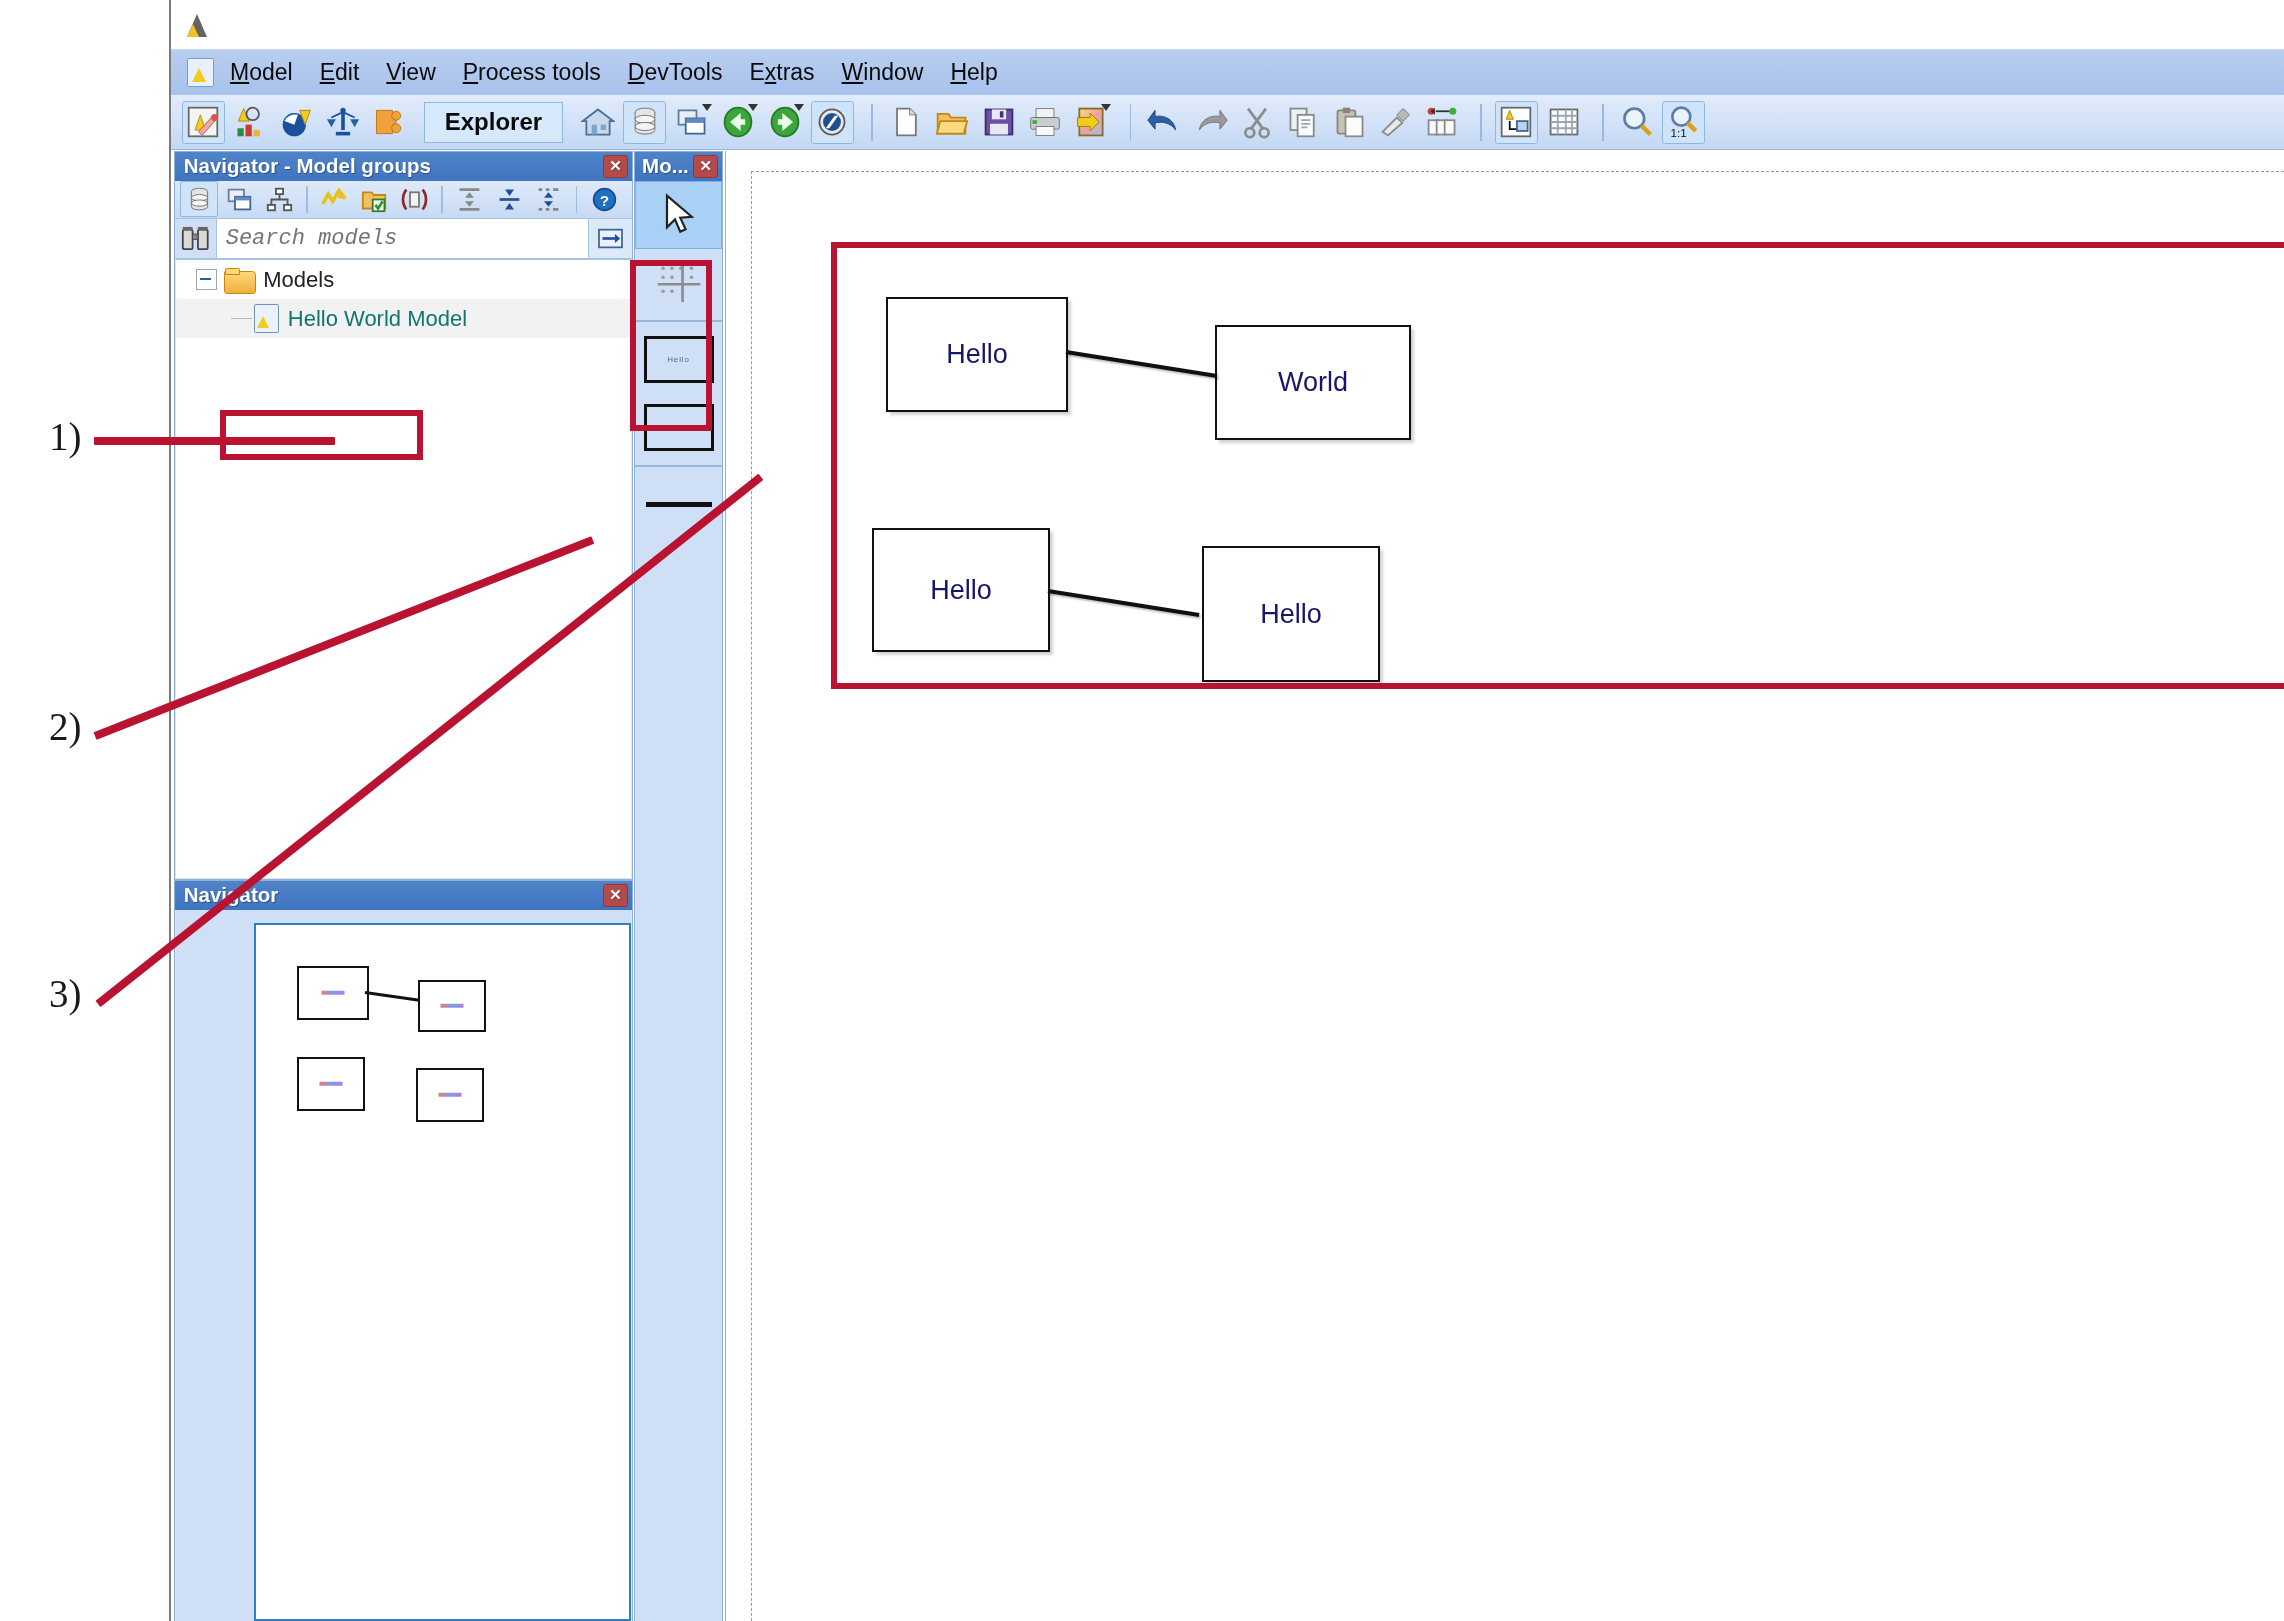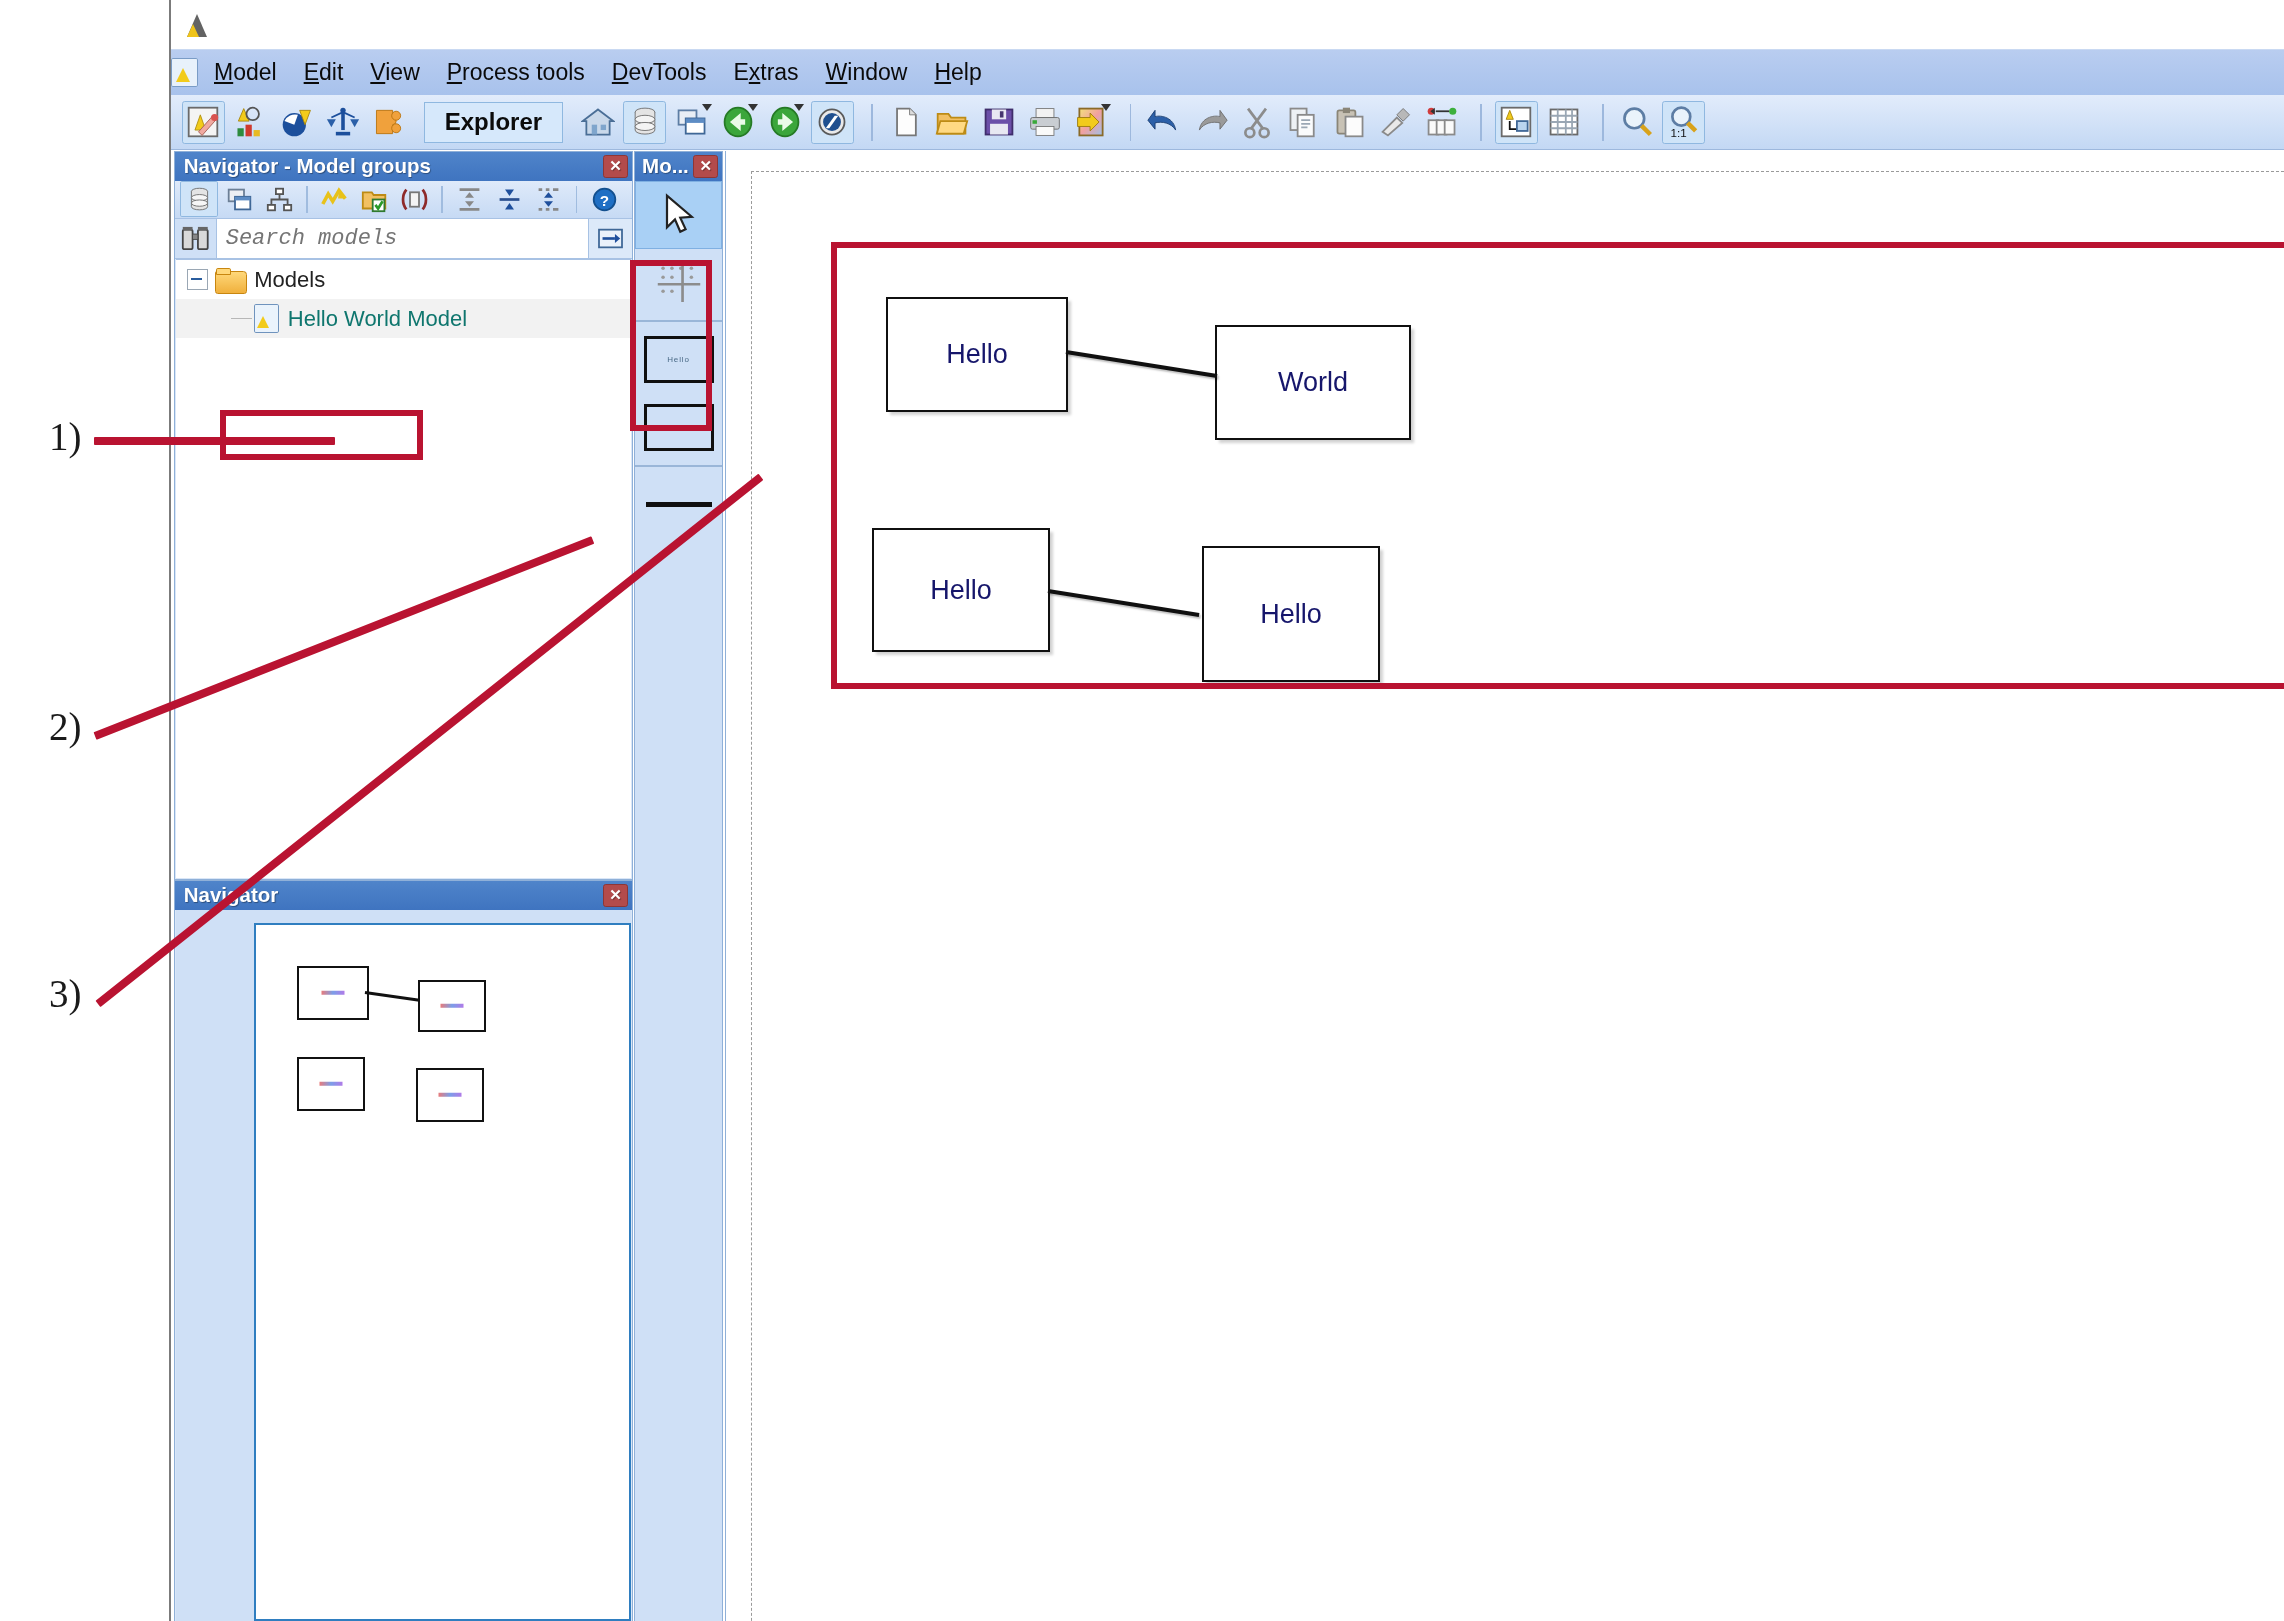--- a/index.html
+++ b/index.html
@@ -24,21 +24,21 @@
   #titlebar .app-ico:before{content:"";position:absolute;left:1.8px;bottom:1.8px;width:0;height:0;
         border-left:10.7px solid transparent;border-right:10.7px solid transparent;
         border-bottom:23px solid #636363;}
   #titlebar .app-ico:after{content:"";position:absolute;left:1.8px;bottom:1.8px;width:0;height:0;
         border-left:6.2px solid transparent;border-right:6.2px solid transparent;
         border-bottom:13.4px solid #f0c419;}
   #titletext{font-size:24px;color:#111;letter-spacing:0px;white-space:nowrap;}
 
   
   #menubar{height:46px;background:linear-gradient(#b9cdf0,#a8c2ec);
-           display:flex;align-items:center;padding-left:0;box-sizing:border-box;
+           display:flex;align-items:center;padding-left:16px;box-sizing:border-box;
            border-top:0.9px solid #c9d9f2;}
   .menu-ico{width:27px;height:28.5px;position:relative;margin-right:16px;flex:none;}
   .menu-ico .pg{position:absolute;inset:0;background:#e8f1fb;border:1.8px solid #7a9cc6;
                 border-radius:1.8px;}
   .menu-ico .tri{position:absolute;left:5.3px;bottom:4.5px;width:0;height:0;
                 border-left:7.1px solid transparent;border-right:7.1px solid transparent;
                 border-bottom:14.3px solid #f2cb1b;}
   .menu-item{font-size:23px;color:#0a0a0a;margin-right:27px;white-space:nowrap;cursor:default;}
   .menu-item u{text-decoration:underline;text-underline-offset:1.8px;}
 
@@ -80,21 +80,21 @@
              border-bottom:0.9px solid #a8c2e4;}
   #search-ico{width:41px;background:#cfe0f6;border-right:0.9px solid #a8c2e4;
               display:flex;align-items:center;justify-content:center;flex:none;}
   #search-input{flex:1;border:none;outline:none;font-size:22px;
                 font-family:Liberation Mono, monospace;font-style:italic;color:#8d5a2b;
                 padding-left:9px;background:#fff;}
   #search-go{width:43px;background:#dce9f9;border-left:0.9px solid #a8c2e4;
              display:flex;align-items:center;justify-content:center;flex:none;}
   #tree{position:absolute;left:0.9px;top:107px;right:0.9px;bottom:0.9px;background:#fff;
         border-top:0.9px solid #a8c2e4;overflow:hidden;}
-  .tnode{display:flex;align-items:center;height:39px;padding-left:11px;font-size:22px;}
+  .tnode{display:flex;align-items:center;height:39px;padding-left:20px;font-size:22px;}
   .tnode.child{padding-left:55px;background:#f2f2f2;}
   .expander{width:19.6px;height:19.6px;border:0.9px solid #9aa7b4;background:#fff;
         margin-right:7.1px;position:relative;flex:none;}
   .expander:before{content:"";position:absolute;left:3.6px;top:8px;width:10.7px;height:1.8px;background:#2a5d9e;}
   .tline{width:21.4px;height:1.8px;background:#b7b7b7;flex:none;margin-right:1.8px;}
   .folder-ico{width:30px;height:24px;margin-right:9px;flex:none;position:relative;}
   .folder-ico:before{content:"";position:absolute;left:0;top:3.6px;width:30px;height:20.5px;
       background:linear-gradient(#ffd87a,#f0b03c);border:0.9px solid #c8860f;border-radius:1.8px 3.6px 2.7px 2.7px;}
   .folder-ico:after{content:"";position:absolute;left:0.9px;top:0;width:12.5px;height:5.3px;
       background:#ffd87a;border:0.9px solid #c8860f;border-radius:1.8px 1.8px 0 0;}

